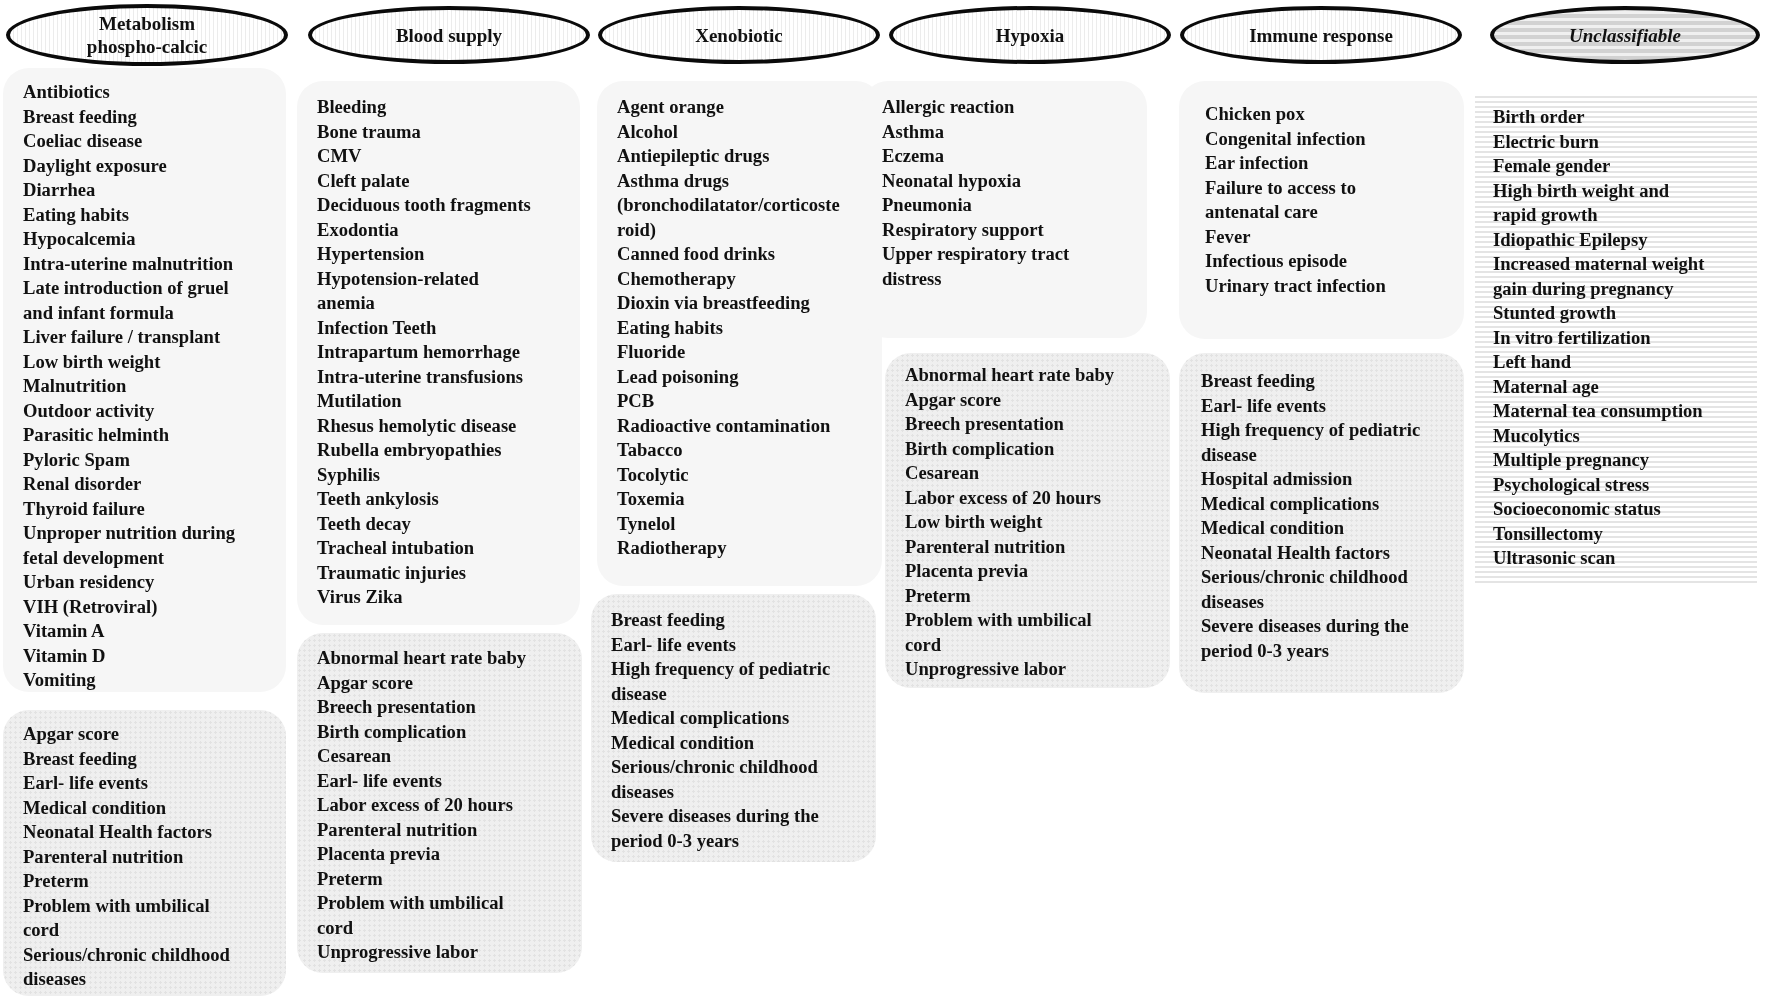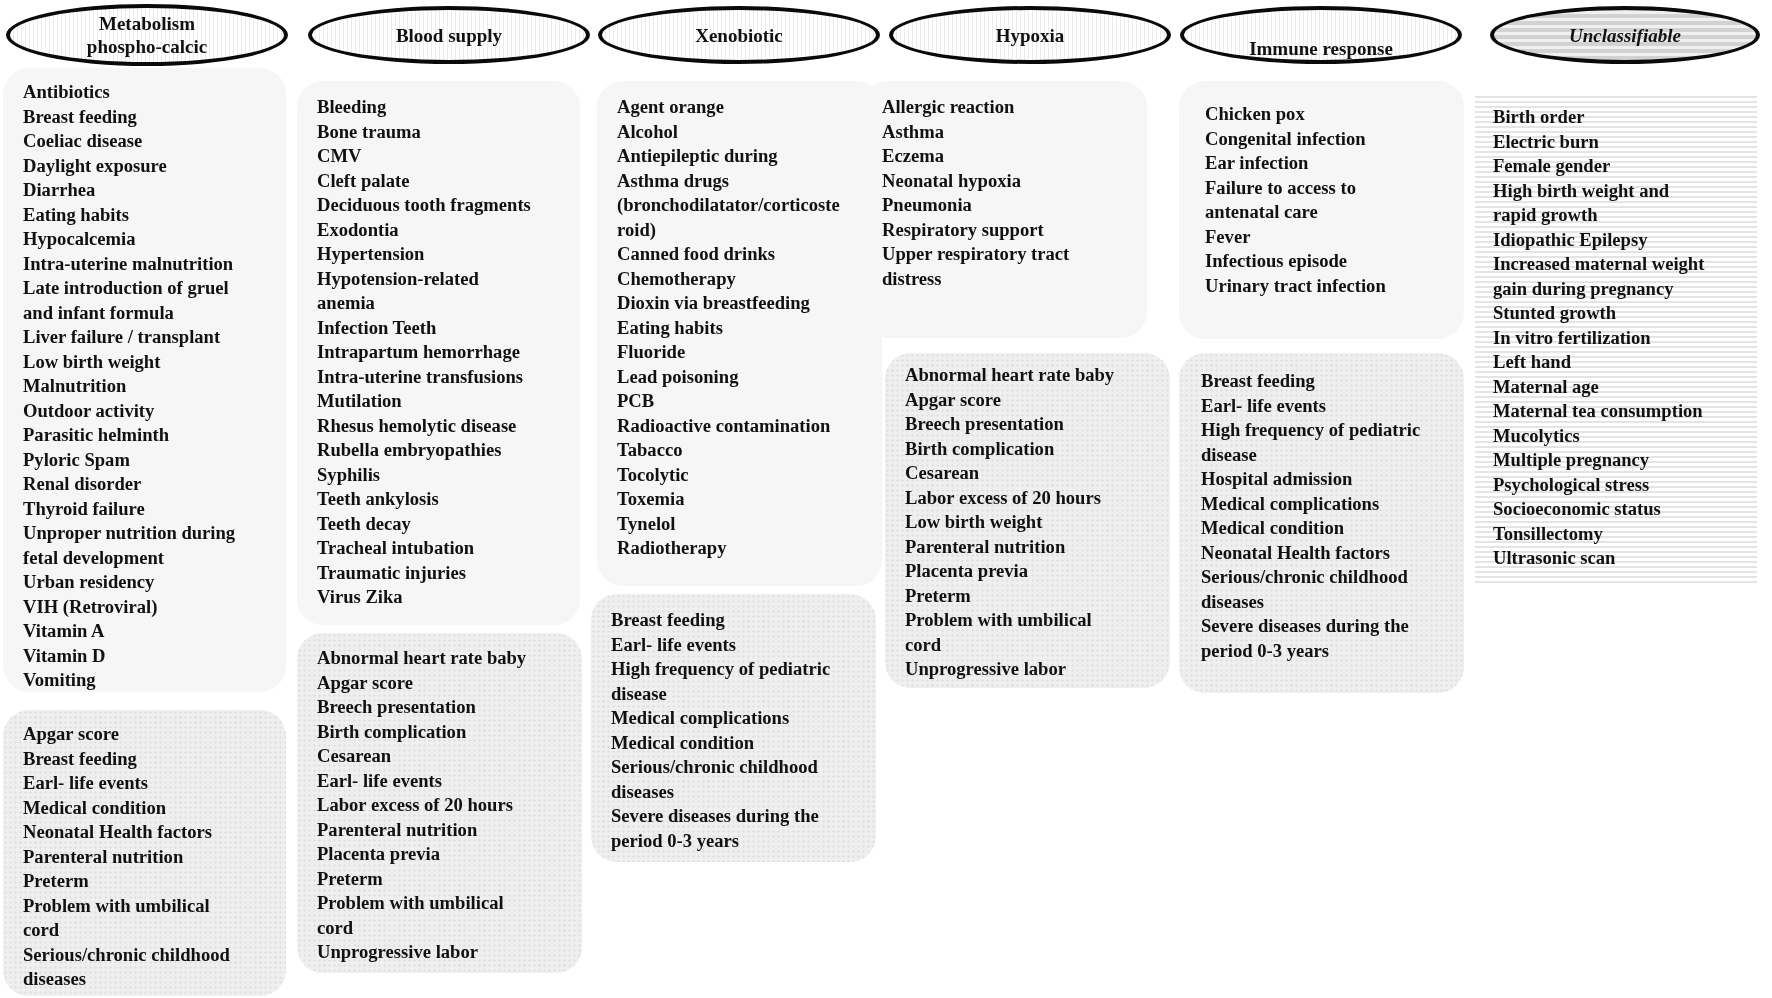--- a/index.html
+++ b/index.html
@@ -43,21 +43,21 @@
 </div>
 <div class="header" style="left:308px; width:282px;">
   <span>Blood supply</span>
 </div>
 <div class="header" style="left:598px; width:282px;justify-content:center;">
   <span>Xenobiotic</span>
 </div>
 <div class="header" style="left:889px; width:282px;">
   <span>Hypoxia</span>
 </div>
-<div class="header" style="left:1180px; width:282px;align-items:flex-end;">
+<div class="header" style="left:1180px; width:282px;">
   <span>Immune response</span>
 </div>
 <div class="header striped-h" style="left:1490px; width:270px;">
   <span>Unclassifiable</span>
 </div>
 
 <div class="box plain" style="left:3px; top:68px; width:283px; height:624px;">
   <div>
       <span class="item">Antibiotics</span>
       <span class="item">Breast feeding</span>
@@ -142,21 +142,21 @@
       <span class="item">Problem with umbilical</span>
       <span class="item">cord</span>
       <span class="item">Unprogressive labor</span>
     </div>
 </div>
 
 <div class="box plain" style="left:597px; top:81px; width:285px; height:505px; padding-top:14px;">
   <div>
       <span class="item">Agent orange</span>
       <span class="item">Alcohol</span>
-      <span class="item">Antiepileptic during</span>
+      <span class="item">Antiepileptic drugs</span>
       <span class="item">Asthma drugs</span>
       <span class="item">(bronchodilatator/corticoste</span>
       <span class="item">roid)</span>
       <span class="item">Canned food drinks</span>
       <span class="item">Chemotherapy</span>
       <span class="item">Dioxin via breastfeeding</span>
       <span class="item">Eating habits</span>
       <span class="item">Fluoride</span>
       <span class="item">Lead poisoning</span>
       <span class="item">PCB</span>

